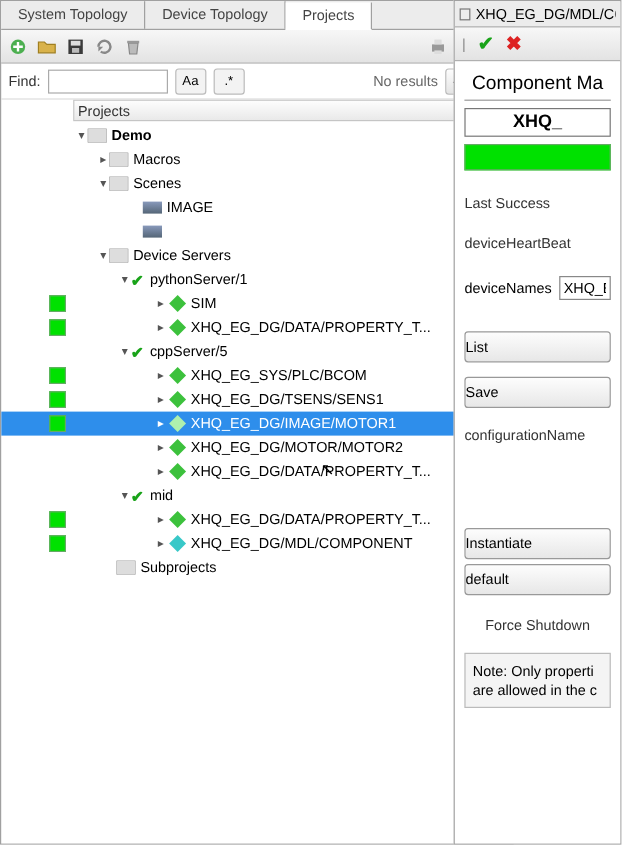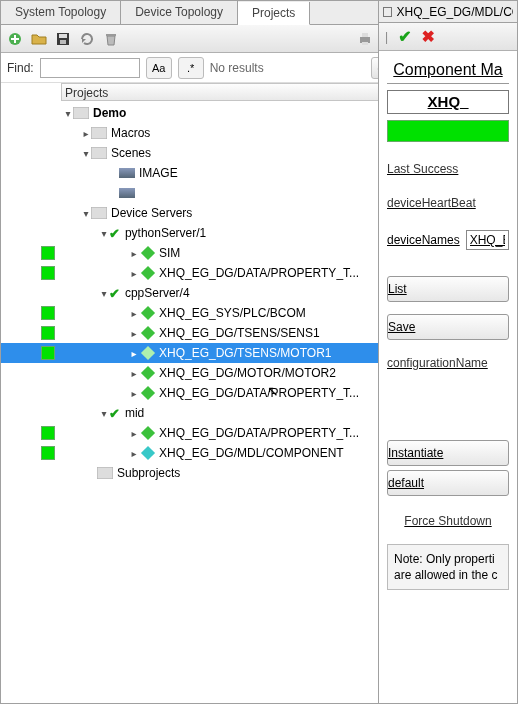--- a/index.html
+++ b/index.html
@@ -11,21 +11,21 @@
   .tab { padding:0 14px; line-height:22px; border-right:1px solid #a0a0a0; color:#444; cursor:pointer;}
   .tab.active { background:#fff; border-bottom:1px solid #fff; position:relative; top:1px;}
   .toolbar { height:28px; background:linear-gradient(#f7f7f7,#e3e3e3); border-bottom:1px solid #b0b0b0; display:flex; align-items:center; padding:0 6px; gap:8px;}
   .toolbar .spacer { flex:1;}
   .tb-icn { width:16px; height:16px; cursor:pointer; display:inline-flex; align-items:center; justify-content:center;}
   svg { display:block; }
   .findbar { height:30px; display:flex; align-items:center; padding:0 6px; gap:6px; border-bottom:1px solid #ddd;}
   .findbar label { color:#333;}
   .findbar input { width:100px; height:20px; border:1px solid #aaa; padding:0 3px;}
   .aa { width:26px; height:22px; border:1px solid #bbb; border-radius:3px; background:#f3f3f3; text-align:center; line-height:20px; font-size:11px; cursor:pointer;}
-  .noresults { flex:1; text-align:left; color:#666;}
+  .noresults { flex:1; text-align:right; color:#666;}
   .navbtn { width:22px; height:22px; border:1px solid #bbb; background:linear-gradient(#fdfdfd,#e4e4e4); text-align:center; line-height:20px; border-radius:3px; cursor:pointer;}
 
   .tree-wrap { position:absolute; top:82px; left:0; right:0; bottom:0; overflow:auto;}
   .tree-header { position:absolute; left:60px; right:0; top:0; height:18px; line-height:18px; padding-left:3px; color:#333; background:linear-gradient(#fdfdfd,#e9e9e9); border:1px solid #c5c5c5;}
   .tree { position:absolute; top:20px; left:0; right:0;}
   .row { display:flex; align-items:center; height:20px; position:relative; white-space:nowrap;}
   .arrow { width:10px; text-align:center; color:#555; font-size:10px; cursor:pointer;}
   .folder-icn { width:16px; height:12px; margin-right:2px;}
   .label { padding-left:2px;}
   .row.selected { background:#2e8eeb; color:#fff;}
@@ -37,21 +37,21 @@
   .srv-ico.cyan { background:#38c8c8;}
   .cursor { position:absolute; left:266px; top:280px; font-size:14px; pointer-events:none;}
 
   
 
   
   .right-pane { position:absolute; left:378px; top:0; width:140px; height:704px; border:1px solid #a0a0a0; background:#fff; overflow:hidden;}
   .rtab { height:22px; border-bottom:1px solid #a0a0a0; display:flex; align-items:center; padding:0 4px; gap:4px; background:#ececec;}
   .rtab .ric { width:10px;height:10px;border:1px solid #777;}
   .rtoolbar { height:28px; background:linear-gradient(#f7f7f7,#e3e3e3); border-bottom:1px solid #b0b0b0; display:flex; align-items:center; padding:0 6px; gap:10px;}
-  .rlabel-section { padding:0 8px;text-decoration:underline;}
+  .rlabel-section { padding:0 8px;}
   .rtitle { text-align:center; font-size:16px; padding:10px 0 4px 0; border-bottom:1px solid #999;}
   .rname-box { margin-top:6px; height:24px; border:1px solid #777; text-align:center; line-height:22px; font-weight:bold; font-size:15px;}
   .rgreen { height:22px; background:#00e100; border:1px solid #6a6; margin-top:6px;}
   .rfield { margin-top:20px; color:#333;}
   .rrow-inline { display:flex; align-items:center; gap:6px; margin-top:20px;}
   .rrow-inline input { flex:1; min-width:0; height:20px; border:1px solid #888; padding:0 3px;}
   .rbtn { margin-top:12px; height:26px; border:1px solid #999; border-radius:3px; background:linear-gradient(#fdfdfd,#e7e7e7); text-align:left; line-height:24px; cursor:pointer;}
   .rnote { margin:16px 8px 0 8px; padding:6px; border:1px solid #bbb; background:#f4f4f4; line-height:16px;}
 </style>
 </head>
@@ -186,39 +186,39 @@
       <div class="row" style="padding-left:128px">
         <span class="status-box" style="left:40px;top:3px"></span>
         <span class="arrow">▸</span>
         <span class="srv-ico"></span>
         <span class="label">XHQ_EG_DG/DATA/PROPERTY_T...</span>
       </div>
 
       <div class="row" style="padding-left:98px">
         <span class="arrow">▾</span>
         <span class="check">✔</span>
-        <span class="label">cppServer/4</span>
+        <span class="label">cppServer/5</span>
       </div>
       <div class="row" style="padding-left:128px">
         <span class="status-box" style="left:40px;top:3px"></span>
         <span class="arrow">▸</span>
         <span class="srv-ico"></span>
         <span class="label">XHQ_EG_SYS/PLC/BCOM</span>
       </div>
       <div class="row" style="padding-left:128px">
         <span class="status-box" style="left:40px;top:3px"></span>
         <span class="arrow">▸</span>
         <span class="srv-ico"></span>
         <span class="label">XHQ_EG_DG/TSENS/SENS1</span>
       </div>
       <div class="row selected" style="padding-left:128px">
         <span class="status-box" style="left:40px;top:3px"></span>
         <span class="arrow" style="color:#fff">▸</span>
         <span class="srv-ico" style="background:#aef0ae"></span>
-        <span class="label">XHQ_EG_DG/TSENS/MOTOR1</span>
+        <span class="label">XHQ_EG_DG/IMAGE/MOTOR1</span>
       </div>
       <div class="row" style="padding-left:128px">
         <span class="arrow">▸</span>
         <span class="srv-ico"></span>
         <span class="label">XHQ_EG_DG/MOTOR/MOTOR2</span>
       </div>
       <div class="row" style="padding-left:128px">
         <span class="arrow">▸</span>
         <span class="srv-ico"></span>
         <span class="label">XHQ_EG_DG/DATA/PROPERTY_T...</span>

